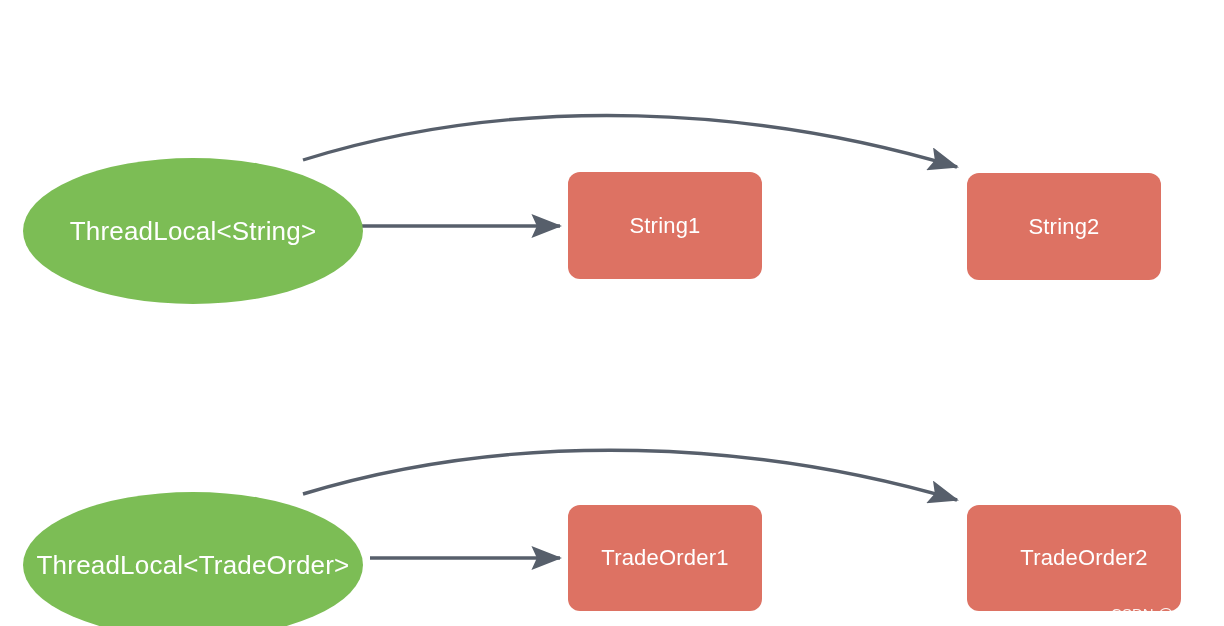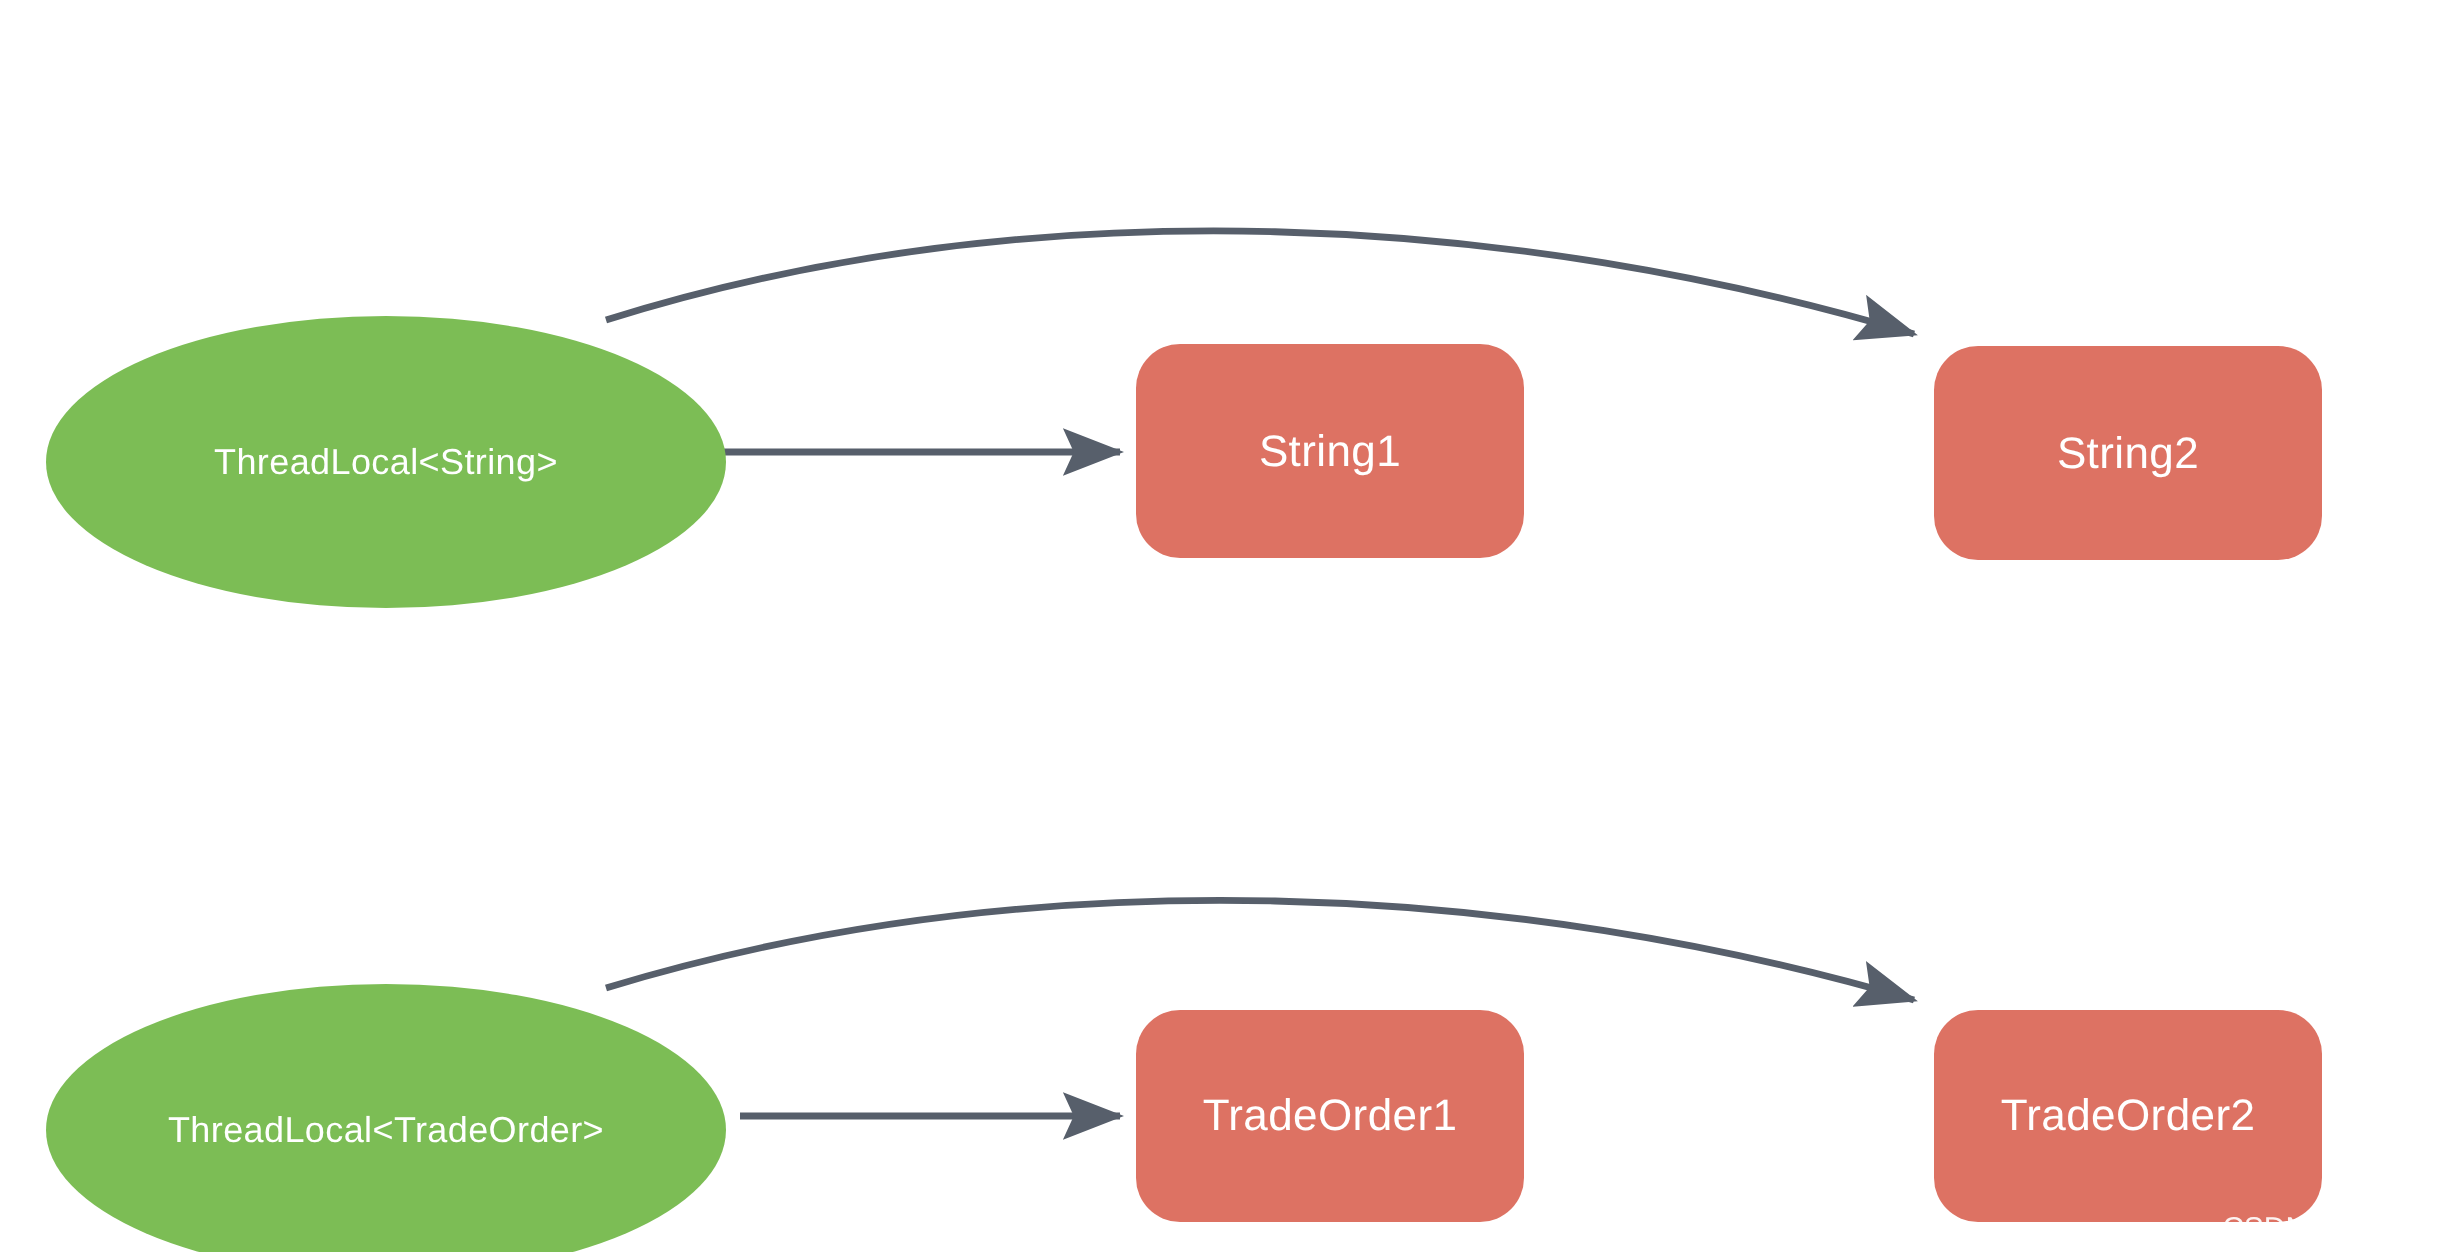--- a/index.html
+++ b/index.html
@@ -35,29 +35,29 @@
   .ellipse {
     position: absolute;
     background: #7cbd55;
     border-radius: 50%;
     display: flex;
     align-items: center;
     justify-content: center;
   }
   .ellipse-label {
     color: #ffffff;
-    font-size: 18px;
+    font-size: 26px;
     font-family: "Liberation Sans", sans-serif;
     white-space: nowrap;
     letter-spacing: 0.2px;
   }
   .obj-box {
     position: absolute;
     background: #dd7263;
-    border-radius: 22px;
+    border-radius: 12px;
     display: flex;
     align-items: center;
     justify-content: center;
   }
   .obj-label {
     color: #ffffff;
     font-size: 22px;
     font-family: "Liberation Sans", sans-serif;
     white-space: nowrap;
     letter-spacing: 0.2px;
@@ -117,19 +117,19 @@
   </div>
 
   <div class="obj-box" style="left:967px; top:173px; width:194px; height:107px;">
     <span class="obj-label">String2</span>
   </div>
 
   <div class="obj-box" style="left:568px; top:505px; width:194px; height:106px;justify-content:center;">
     <span class="obj-label">TradeOrder1</span>
   </div>
 
-  <div class="obj-box" style="left:967px; top:505px; width:194px; height:106px;">
+  <div class="obj-box" style="left:967px; top:505px; width:194px; height:106px;padding-left:20px;">
     <span class="obj-label">TradeOrder2</span>
   </div>
 
   <div class="watermark">CSDN @小雄哥</div>
 
 </div>
 
 </body></html>

